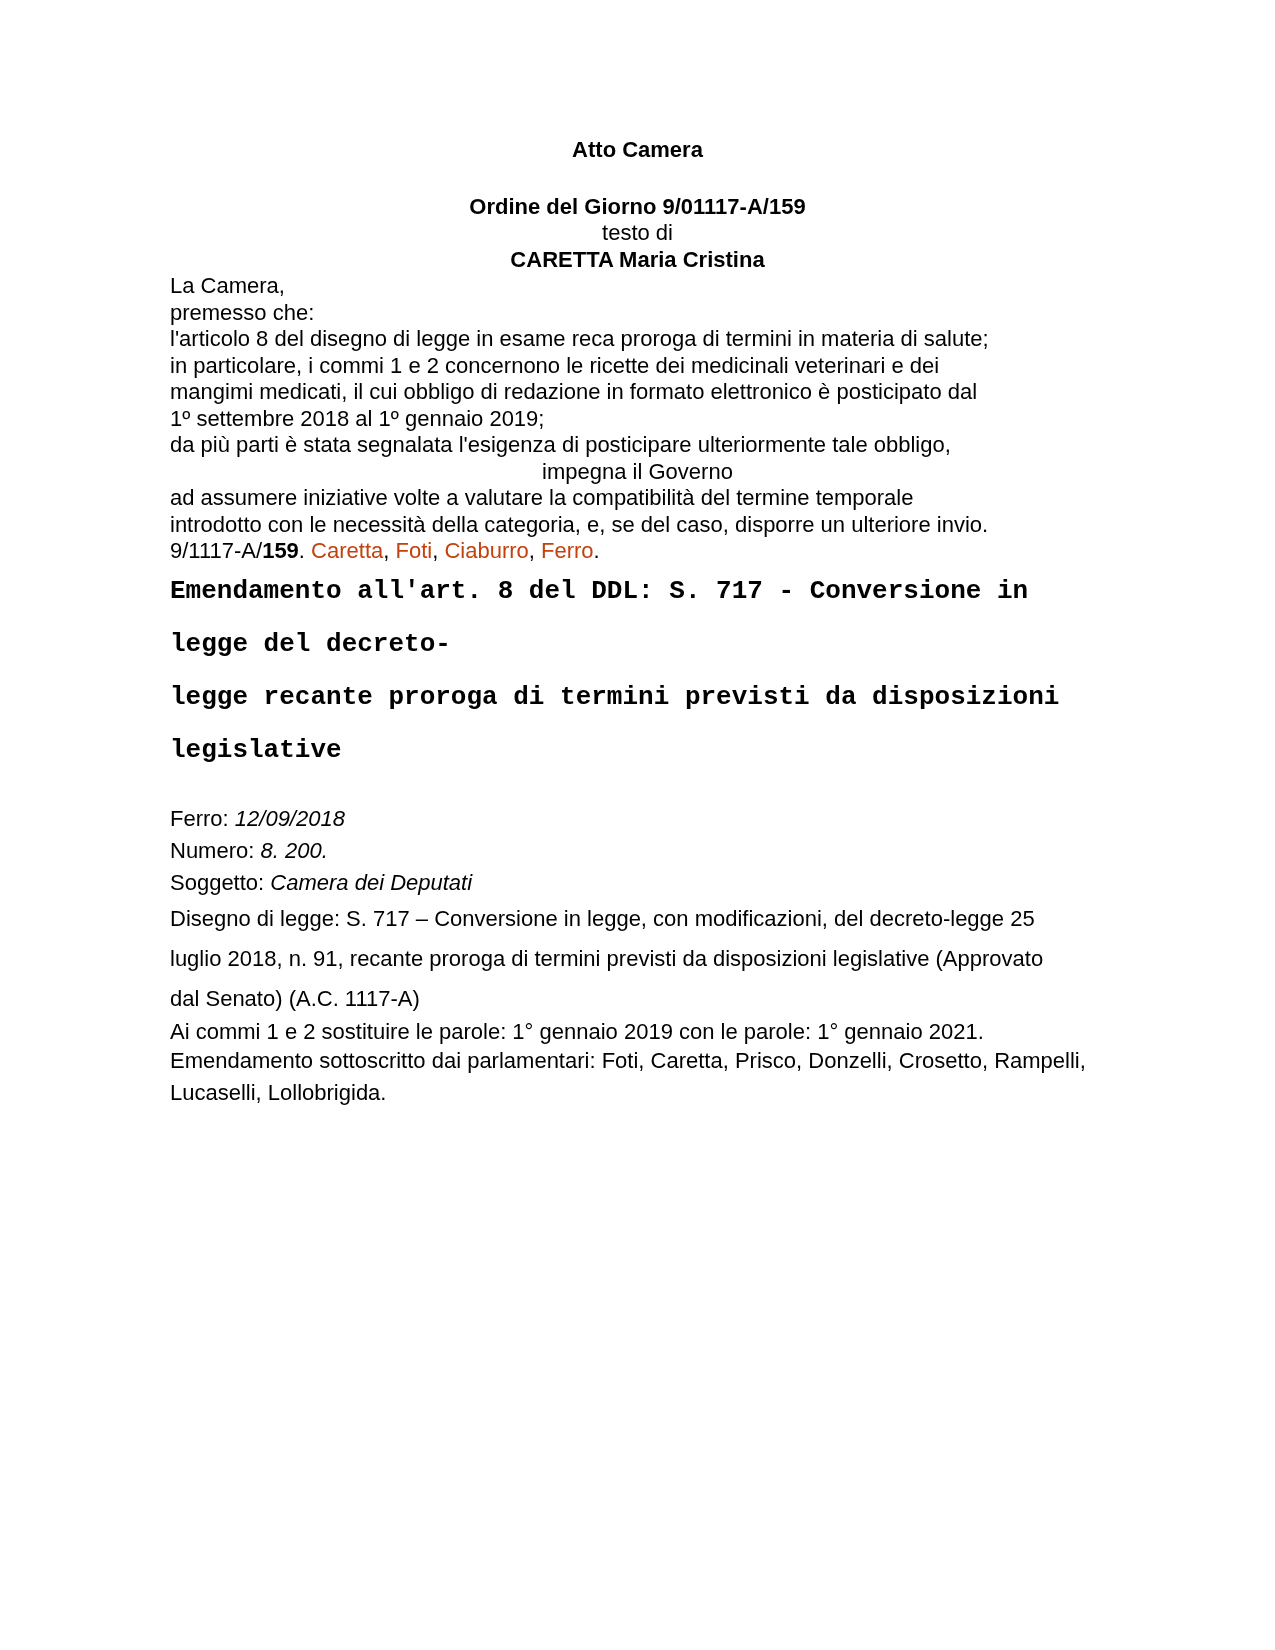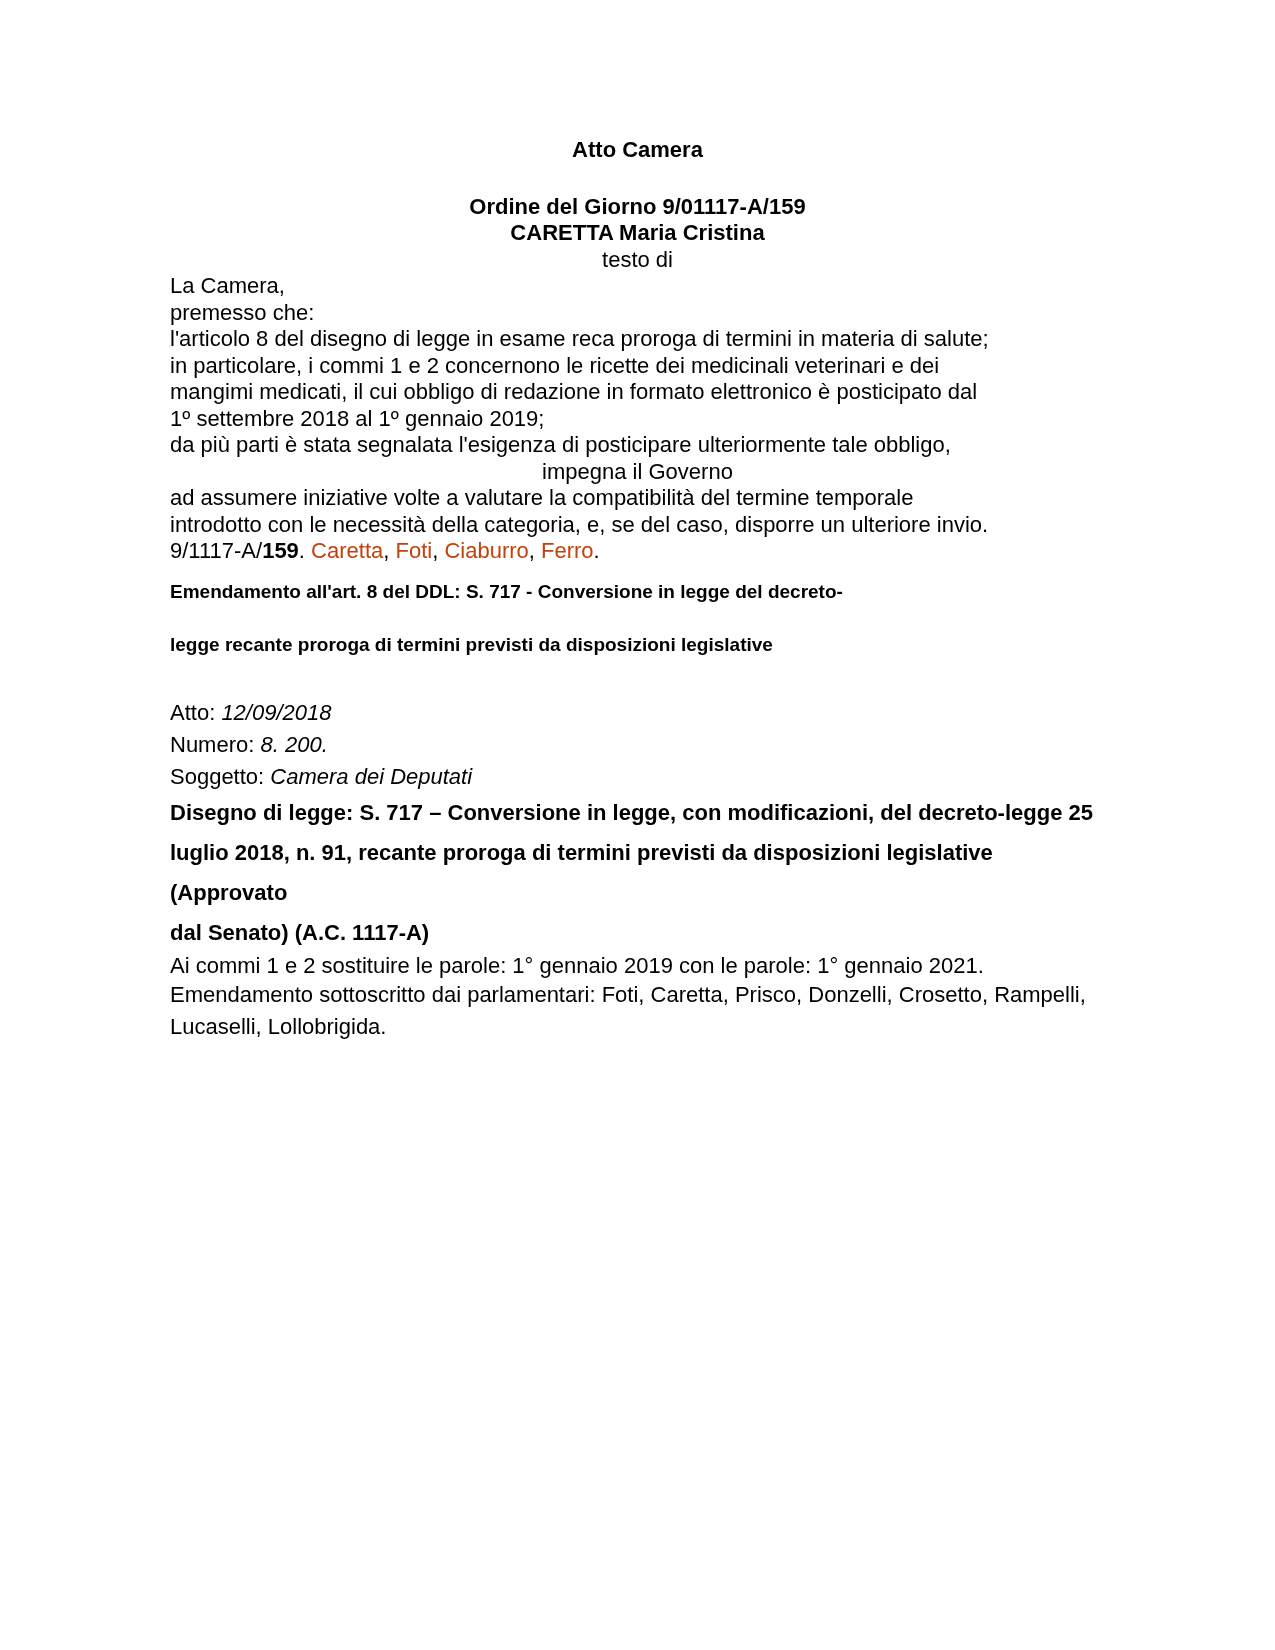--- a/index.html
+++ b/index.html
@@ -48,31 +48,32 @@
   }
   .link {
     color: #c2410c;
     cursor: pointer;
   }
 
   
   .amend-heading {
     margin-top: 74px;
     margin-left: 40px;
-    font-size: 19px;
+    font-size: 26px;
     font-weight: 700;
     line-height: 53px;
+    font-family: Liberation Mono, monospace;
   }
   .meta-block {
     margin-top: 26px;
     line-height: 32px;
   }
   .bill {
     margin-top: 20px;
-    font-weight: 700;
+    font-weight: 400;
     line-height: 40px;
   }
   .proposta {
     margin-top: 9px;
     line-height: 26.5px;
   }
   .aicommi {
     margin-top: 38px;
     line-height: 26.5px;
   }
@@ -88,22 +89,22 @@
   }
 </style>
 </head>
 <body>
 
 <div class="page">
 
   <header class="doc-header">
     <span class="hline bold chamber">Atto Camera</span>
     <span class="hline bold">Ordine del Giorno 9/01117-A/159</span>
+    <span class="hline">testo di</span>
     <span class="hline bold">CARETTA Maria Cristina</span>
-    <span class="hline">testo di</span>
   </header>
 
   <section>
     <p class="para1 preline">La Camera,
 premesso che:
 l'articolo 8 del disegno di legge in esame reca proroga di termini in materia di salute;
 in particolare, i commi 1 e 2 concernono le ricette dei medicinali veterinari e dei
 mangimi medicati, il cui obbligo di redazione in formato elettronico è posticipato dal
 1º settembre 2018 al 1º gennaio 2019;
 da più parti è stata segnalata l'esigenza di posticipare ulteriormente tale obbligo,</p>
@@ -114,21 +115,21 @@
 introdotto con le necessità della categoria, e, se del caso, disporre un ulteriore invio.
 9/1117-A/</span><span class="bold">159</span><span>. </span><span><span class="link">Caretta</span>, <span class="link">Foti</span>, <span class="link">Ciaburro</span>, <span class="link">Ferro</span>.</span></p>
   </section>
 
   <section>
     <h2 class="amend-heading preline">Emendamento all'art. 8 del DDL: S. 717 - Conversione in legge del decreto-
 legge recante proroga di termini previsti da disposizioni legislative</h2>
 
     <div class="meta-block">
       <div class="meta-row">
-        <span>Atto:</span>
+        <span>Ferro:</span>
         <span class="italic">12/09/2018</span>
       </div>
       <div class="meta-row">
         <span>Numero:</span>
         <span class="italic">8. 200.</span>
       </div>
       <div class="meta-row">
         <span>Soggetto:</span>
         <span class="italic">Camera dei Deputati</span>
       </div>

